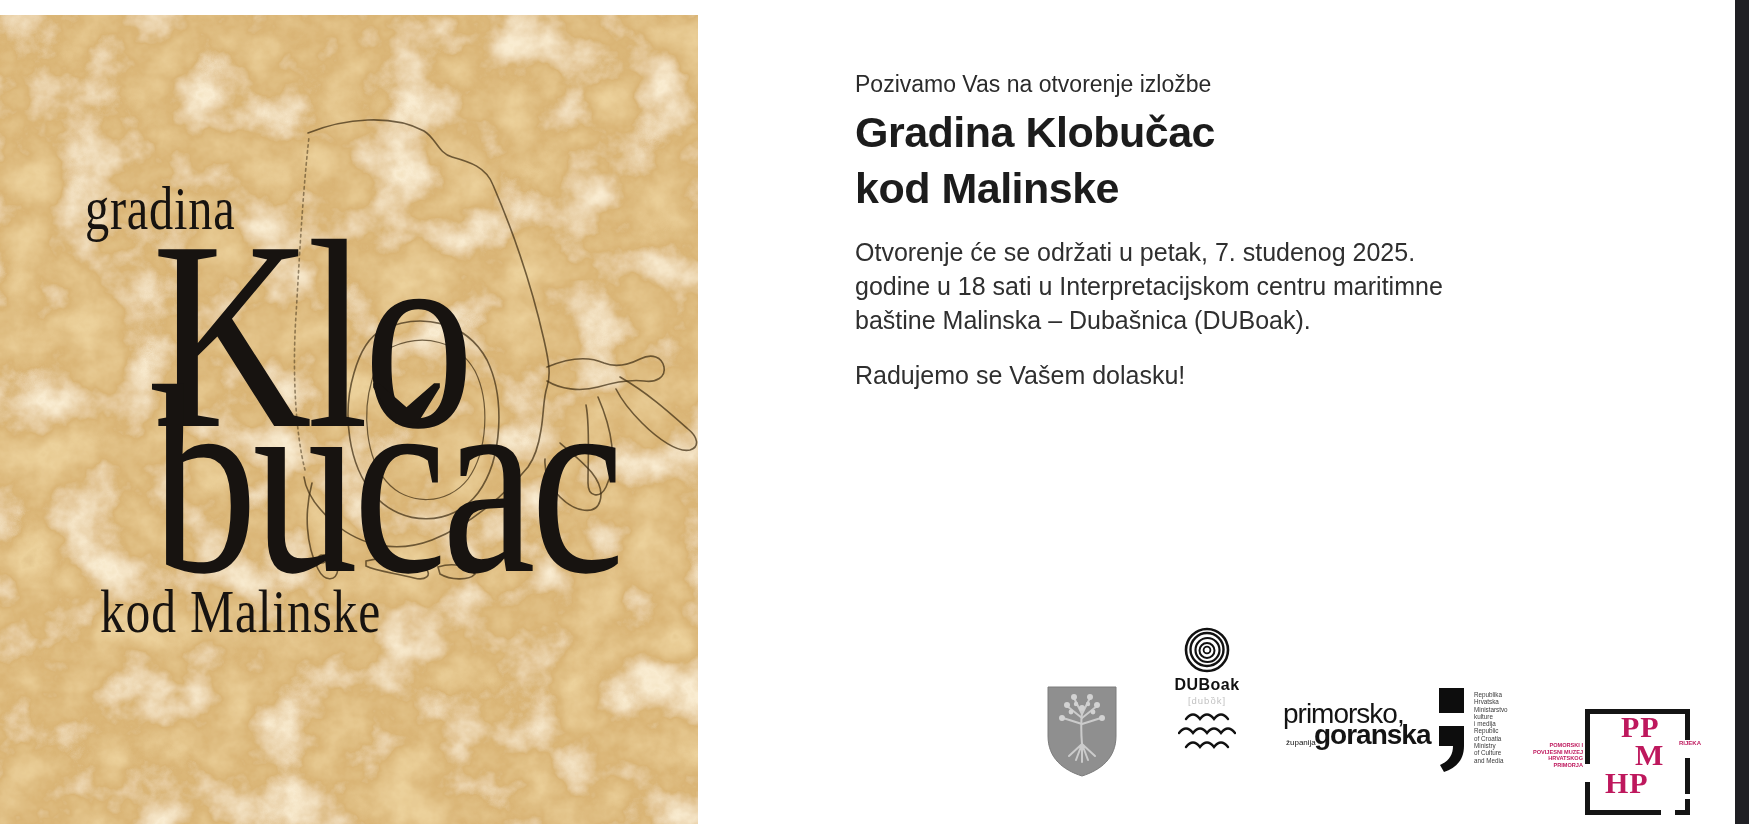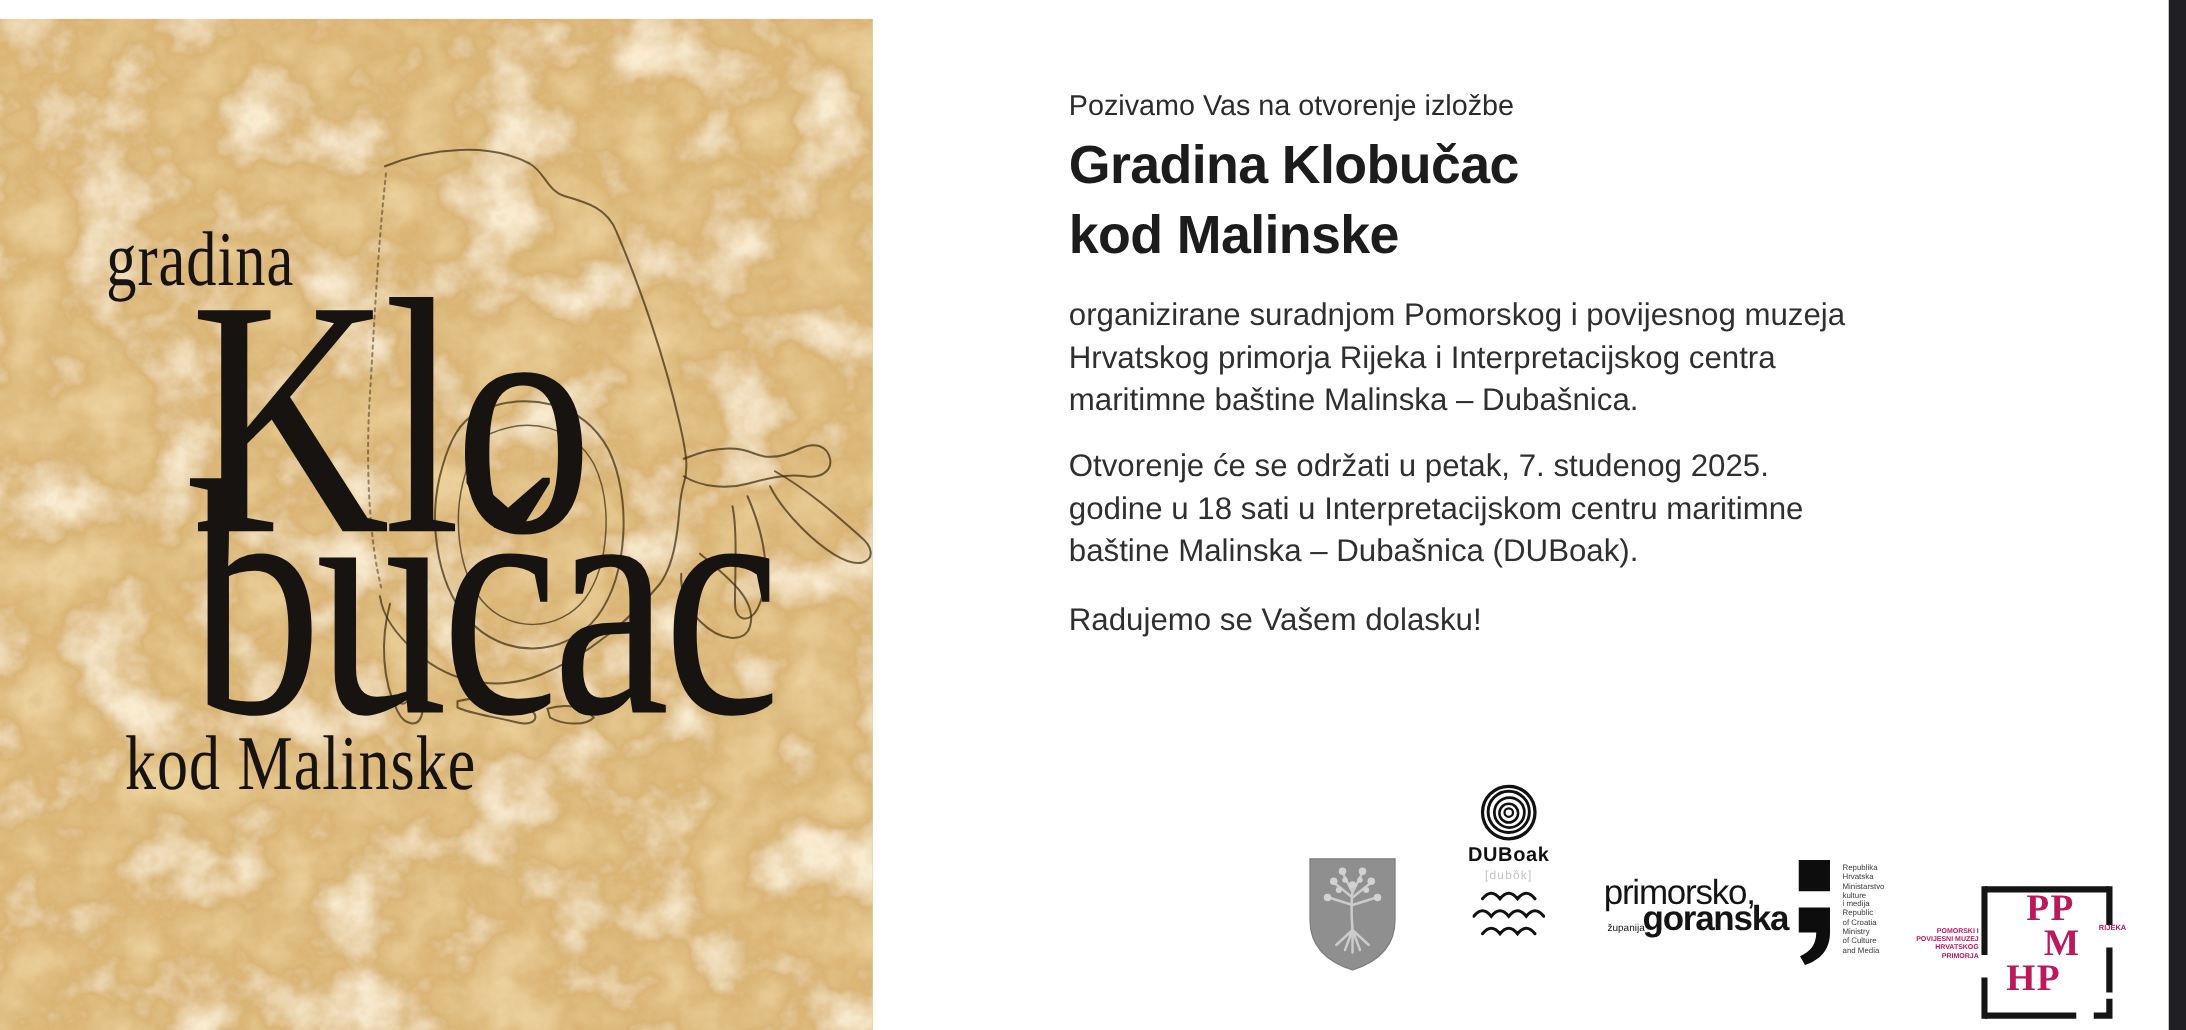--- a/index.html
+++ b/index.html
@@ -114,23 +114,20 @@
   </div>
 
   <div class="panel">
 
     <div class="content">
       <p class="eyebrow">Pozivamo Vas na otvorenje izložbe</p>
       <h1 class="title">
         <span style="display:block">Gradina Klobučac</span>
         <span style="display:block">kod Malinske</span>
       </h1>
-      <p class="body">organizirane suradnjom Pomorskog i povijesnog muzeja
-Hrvatskog primorja Rijeka i Interpretacijskog centra
-maritimne baštine Malinska – Dubašnica.</p>
       <p class="body">Otvorenje će se održati u petak, 7. studenog 2025.
 godine u 18 sati u Interpretacijskom centru maritimne
 baštine Malinska – Dubašnica (DUBoak).</p>
       <p class="body closing">Radujemo se Vašem dolasku!</p>
     </div>
 
     <div class="logo shield-wrap">
       <svg width="78" height="94" viewBox="0 0 78 94">
         <path d="M5 3 H73 V52 C73 74 58 86 39 92 C20 86 5 74 5 52 Z" fill="#8f8f8f" stroke="#7c7c7c"></path>
         <g stroke="#cbcbcb" stroke-width="2" fill="none" stroke-linecap="round">

